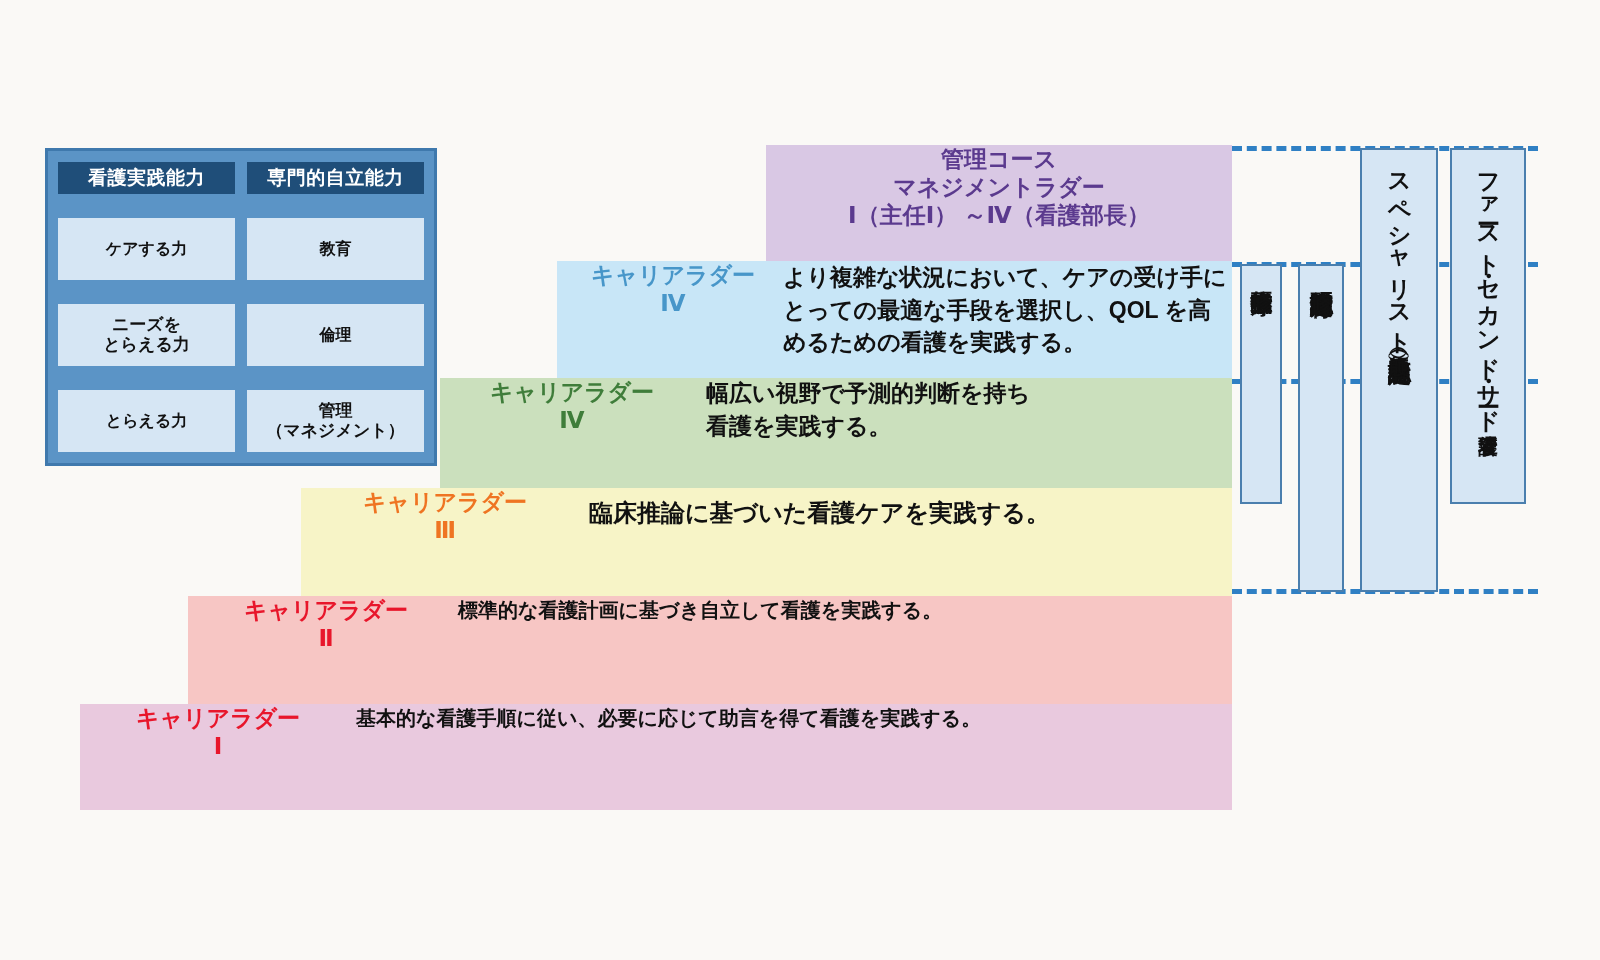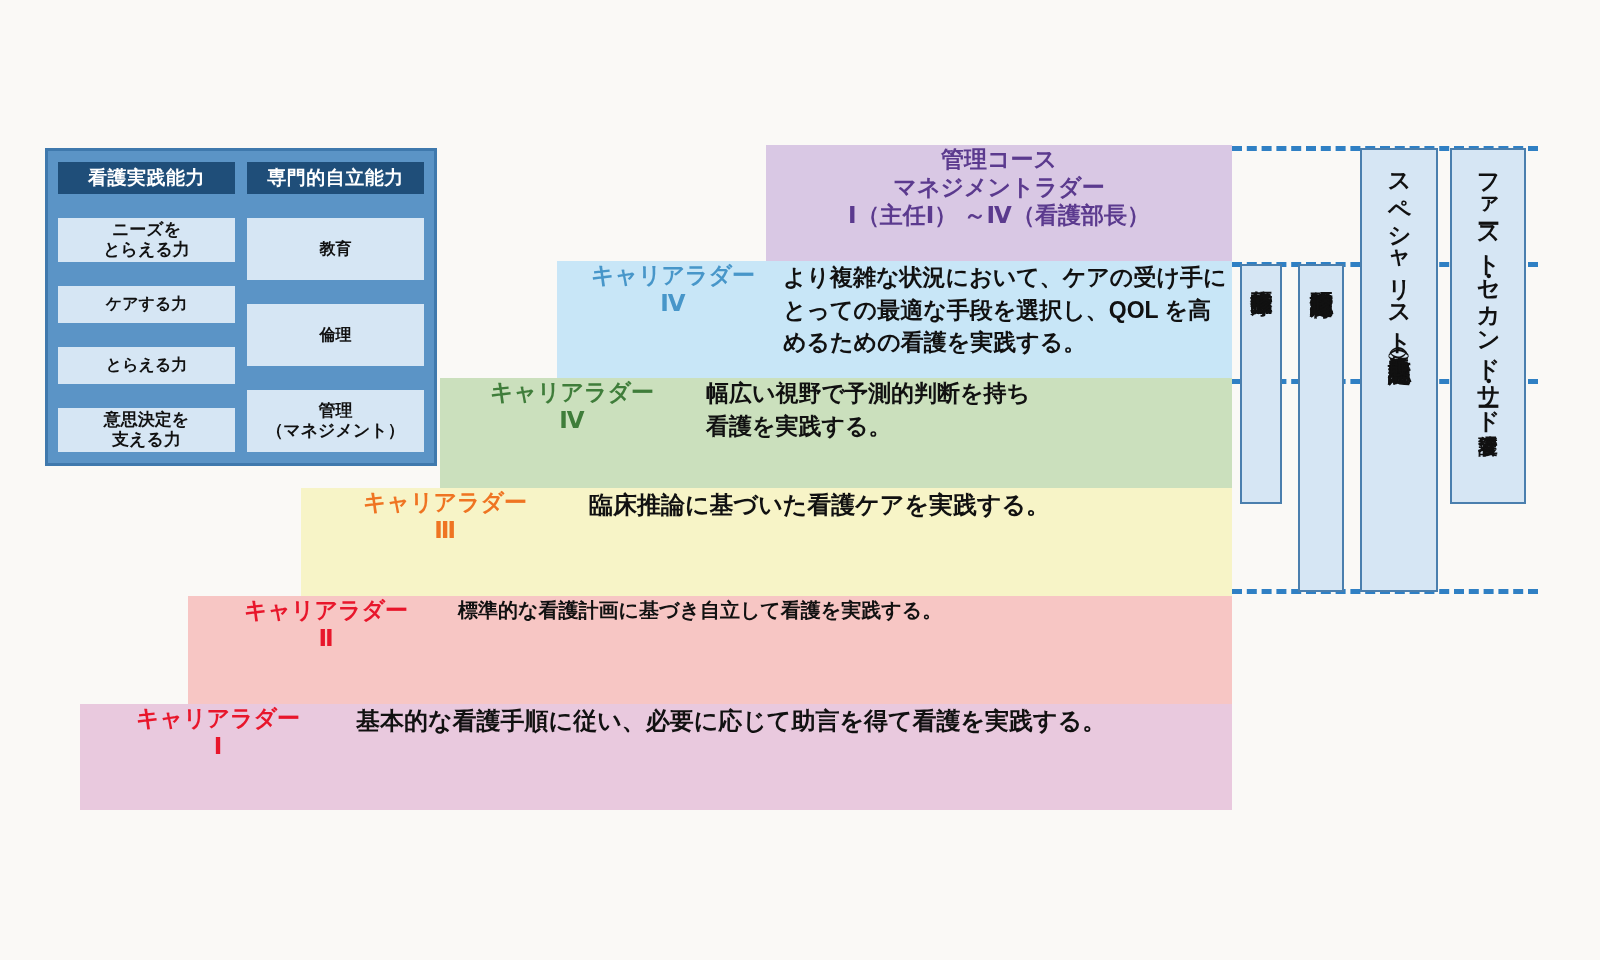--- a/index.html
+++ b/index.html
@@ -77,37 +77,37 @@
     line-height: 1.42;
     flex: 1 1 auto;
   }
 
   
   #step-1 {
     left: 80px; top: 704px; width: 1152px; height: 106px;
     background: #e9c9de;
   }
   #step-1 .step-label { color: #e8162b; font-size: 23px; width: 232px; margin-left: 22px; }
-  #step-1 .step-desc  { font-size: 24px; margin-left: 22px; }
+  #step-1 .step-desc  { font-size: 20px; margin-left: 22px; }
 
   
   #step-2 {
     left: 188px; top: 596px; width: 1044px; height: 108px;
     background: #f7c6c4;
   }
   #step-2 .step-label { color: #e8162b; font-size: 23px; width: 232px; margin-left: 22px; }
   #step-2 .step-desc  { font-size: 20px; margin-left: 16px; }
 
   
   #step-3 {
     left: 301px; top: 488px; width: 931px; height: 108px;
     background: #f7f4c7;
   }
   #step-3 .step-label { color: #ef7422; font-size: 23px; width: 232px; margin-left: 28px; }
-  #step-3 .step-desc  { font-size: 24px; margin-left: 28px; }
+  #step-3 .step-desc  { font-size: 24px; margin-left: 28px; margin-top: 8px; }
 
   
   #step-4 {
     left: 440px; top: 378px; width: 792px; height: 110px;
     background: #cbe0bd;
   }
   #step-4 .step-label { color: #3f7d3a; font-size: 23px; width: 220px; margin-left: 22px; }
   #step-4 .step-desc  { font-size: 23px; margin-left: 24px; font-family: Liberation Serif, serif; }
 
   
@@ -159,24 +159,23 @@
   .vbox-col-main  { font-size: inherit; }
   .vbox-col-sub   { font-size: 0.83em; }
 </style>
 </head>
 <body>
 
 <div class="abs" id="competency-panel">
 
   <div class="comp-col">
     <div class="comp-head">看護実践能力</div>
+    <div class="comp-cell">ケアする力</div>
     <div class="comp-cell small">ニーズを<br>とらえる力</div>
-    <div class="comp-cell">ケアする力</div>
     <div class="comp-cell">とらえる力</div>
-    <div class="comp-cell small">意思決定を<br>支える力</div>
   </div>
 
   <div class="comp-col">
     <div class="comp-head">専門的自立能力</div>
     <div class="comp-cell">教育</div>
     <div class="comp-cell">倫理</div>
     <div class="comp-cell small">管理<br>（マネジメント）</div>
   </div>
 </div>
 

